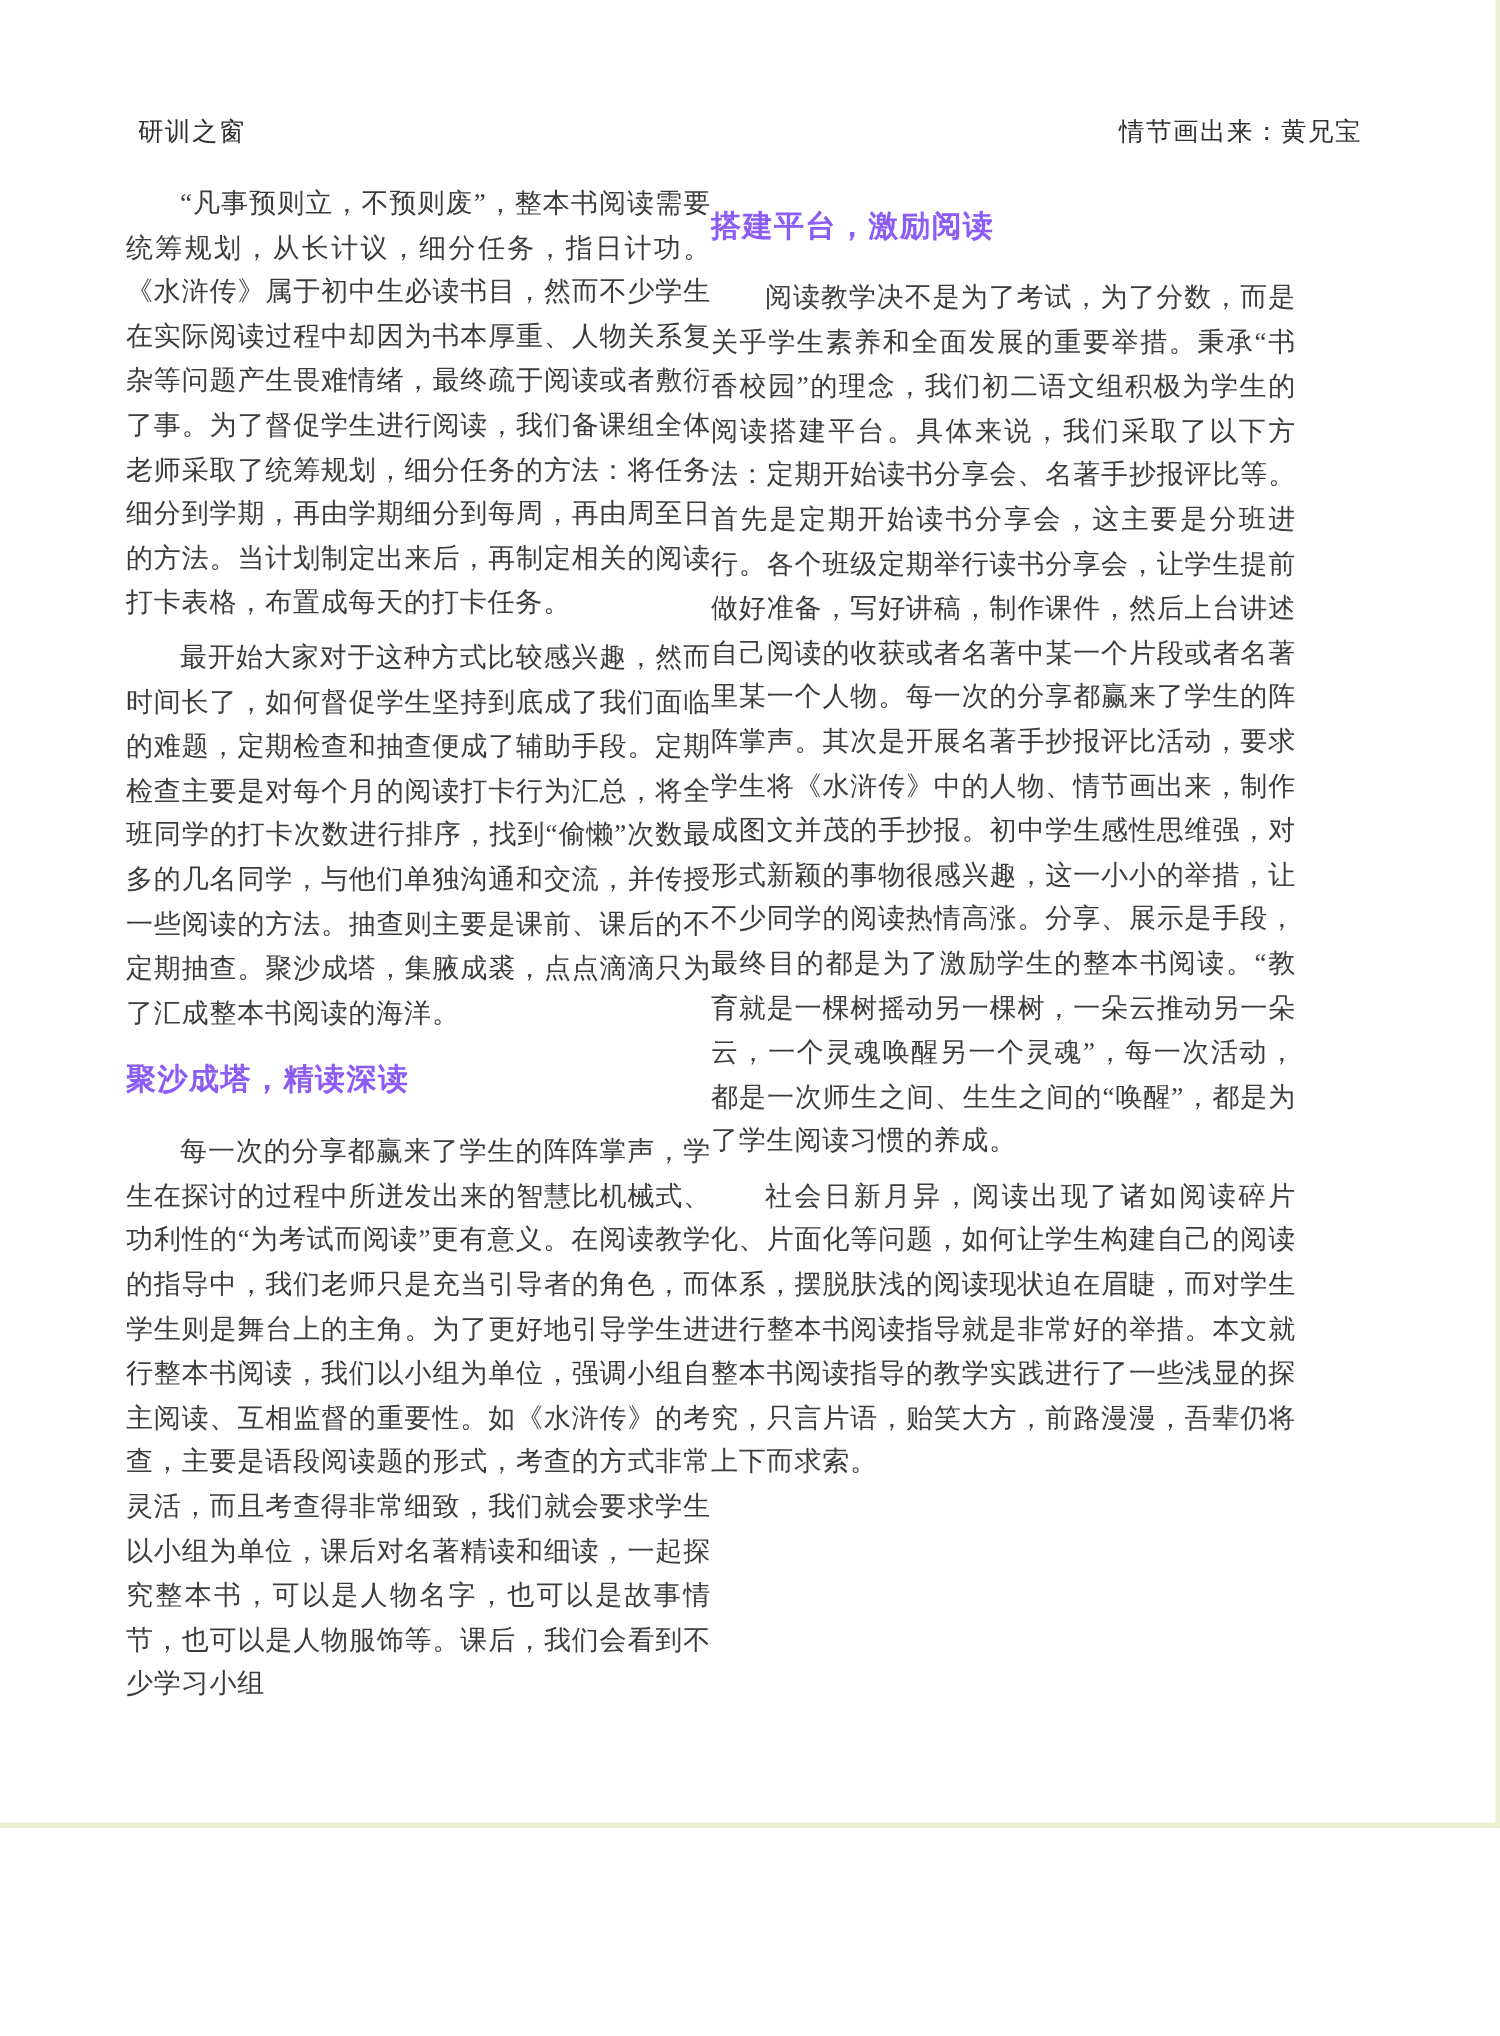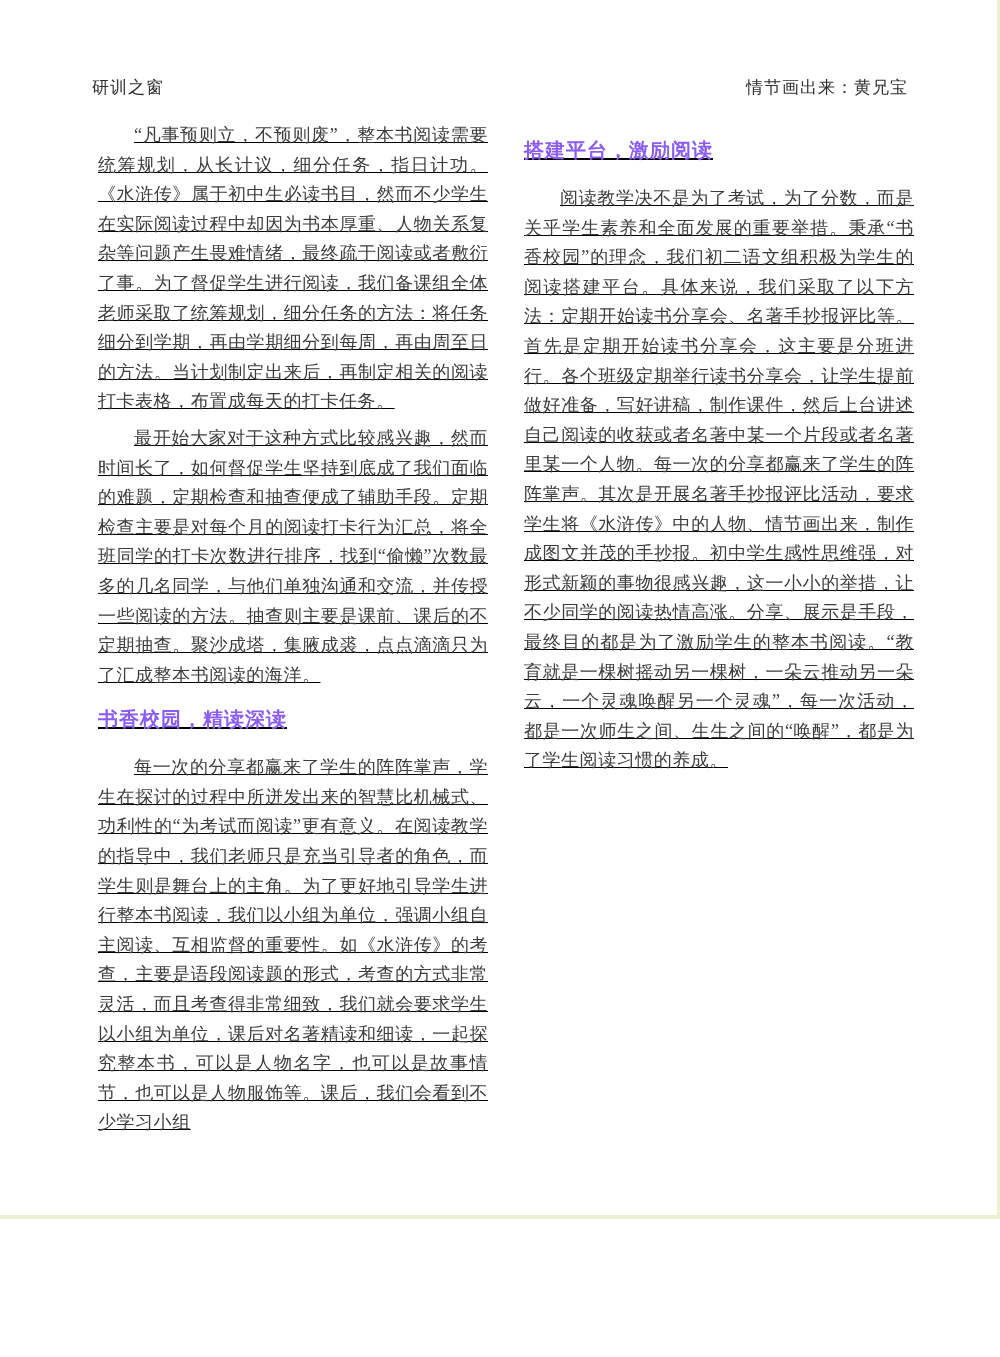--- a/index.html
+++ b/index.html
@@ -20,25 +20,23 @@
     justify-content: space-between;
     align-items: baseline;
     font-family: "Liberation Sans", "DejaVu Sans", sans-serif;
     font-size: 17px;
     color: #2f2f2f;
     letter-spacing: 1px;
   }
   .columns {
     position: absolute;
     top: 121px;
-    left: 98px;
+    left: 84px;
     width: 816px;
     display: flex;
-    gap: 36px;
-    text-decoration: underline;
   }
   .col { width: 390px; }
   p.body-para {
     font-family: "Liberation Serif", "DejaVu Serif", serif;
     font-size: 18px;
     line-height: 29.6px;
     text-align: justify;
     text-justify: inter-ideograph;
     color: #3c3c3c;
     margin: 0 0 7px 0;
@@ -87,27 +85,28 @@
   <div class="header">
     <span>研训之窗</span>
     <span>情节画出来：黄兄宝</span>
   </div>
 
   <div class="columns">
 
     <div class="col">
       <p class="body-para">“凡事预则立，不预则废”，整本书阅读需要统筹规划，从长计议，细分任务，指日计功。《水浒传》属于初中生必读书目，然而不少学生在实际阅读过程中却因为书本厚重、人物关系复杂等问题产生畏难情绪，最终疏于阅读或者敷衍了事。为了督促学生进行阅读，我们备课组全体老师采取了统筹规划，细分任务的方法：将任务细分到学期，再由学期细分到每周，再由周至日的方法。当计划制定出来后，再制定相关的阅读打卡表格，布置成每天的打卡任务。</p>
       <p class="body-para">最开始大家对于这种方式比较感兴趣，然而时间长了，如何督促学生坚持到底成了我们面临的难题，定期检查和抽查便成了辅助手段。定期检查主要是对每个月的阅读打卡行为汇总，将全班同学的打卡次数进行排序，找到“偷懒”次数最多的几名同学，与他们单独沟通和交流，并传授一些阅读的方法。抽查则主要是课前、课后的不定期抽查。聚沙成塔，集腋成裘，点点滴滴只为了汇成整本书阅读的海洋。</p>
-      <h2 class="col-heading">书香校园，精读深读</h2>
+      <h2 class="col-heading">聚沙成塔，精读深读</h2>
       <p class="body-para">每一次的分享都赢来了学生的阵阵掌声，学生在探讨的过程中所迸发出来的智慧比机械式、功利性的“为考试而阅读”更有意义。在阅读教学的指导中，我们老师只是充当引导者的角色，而学生则是舞台上的主角。为了更好地引导学生进行整本书阅读，我们以小组为单位，强调小组自主阅读、互相监督的重要性。如《水浒传》的考查，主要是语段阅读题的形式，考查的方式非常灵活，而且考查得非常细致，我们就会要求学生以小组为单位，课后对名著精读和细读，一起探究整本书，可以是人物名字，也可以是故事情节，也可以是人物服饰等。课后，我们会看到不少学习小组</p>
     </div>
 
     <div class="col">
       <h2 class="col-heading">搭建平台，激励阅读</h2>
       <p class="body-para">阅读教学决不是为了考试，为了分数，而是关乎学生素养和全面发展的重要举措。秉承“书香校园”的理念，我们初二语文组积极为学生的阅读搭建平台。具体来说，我们采取了以下方法：定期开始读书分享会、名著手抄报评比等。首先是定期开始读书分享会，这主要是分班进行。各个班级定期举行读书分享会，让学生提前做好准备，写好讲稿，制作课件，然后上台讲述自己阅读的收获或者名著中某一个片段或者名著里某一个人物。每一次的分享都赢来了学生的阵阵掌声。其次是开展名著手抄报评比活动，要求学生将《水浒传》中的人物、情节画出来，制作成图文并茂的手抄报。初中学生感性思维强，对形式新颖的事物很感兴趣，这一小小的举措，让不少同学的阅读热情高涨。分享、展示是手段，最终目的都是为了激励学生的整本书阅读。“教育就是一棵树摇动另一棵树，一朵云推动另一朵云，一个灵魂唤醒另一个灵魂”，每一次活动，都是一次师生之间、生生之间的“唤醒”，都是为了学生阅读习惯的养成。</p>
+      <p class="body-para">社会日新月异，阅读出现了诸如阅读碎片化、片面化等问题，如何让学生构建自己的阅读体系，摆脱肤浅的阅读现状迫在眉睫，而对学生进行整本书阅读指导就是非常好的举措。本文就整本书阅读指导的教学实践进行了一些浅显的探究，只言片语，贻笑大方，前路漫漫，吾辈仍将上下而求索。</p>
     </div>
 
   </div>
 
   <div class="footer">
     <span>2019 年 3 月 ╱30</span>
   </div>
 
   <div class="edge-right"></div>
   <div class="edge-bottom"></div>

